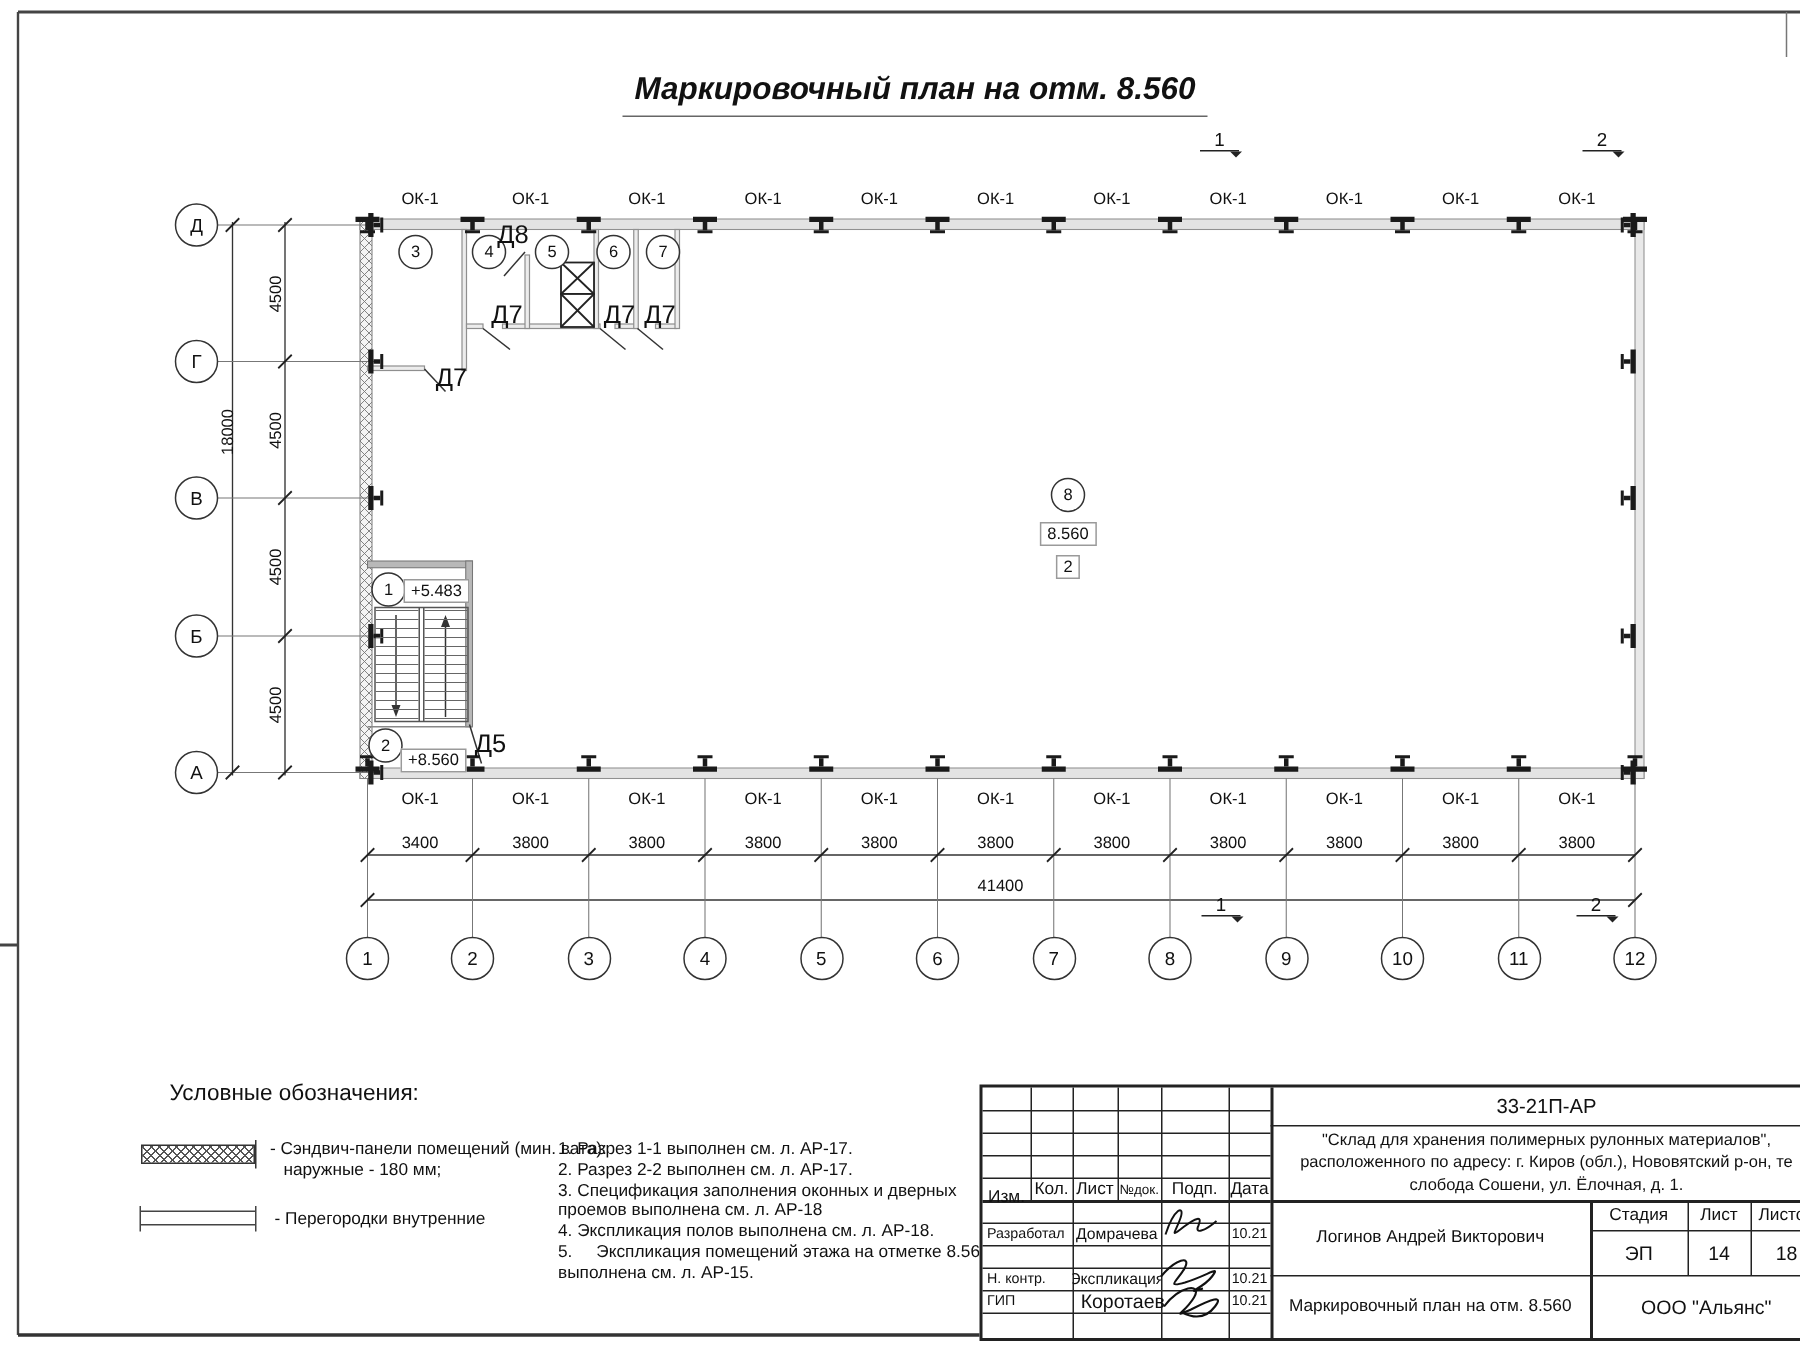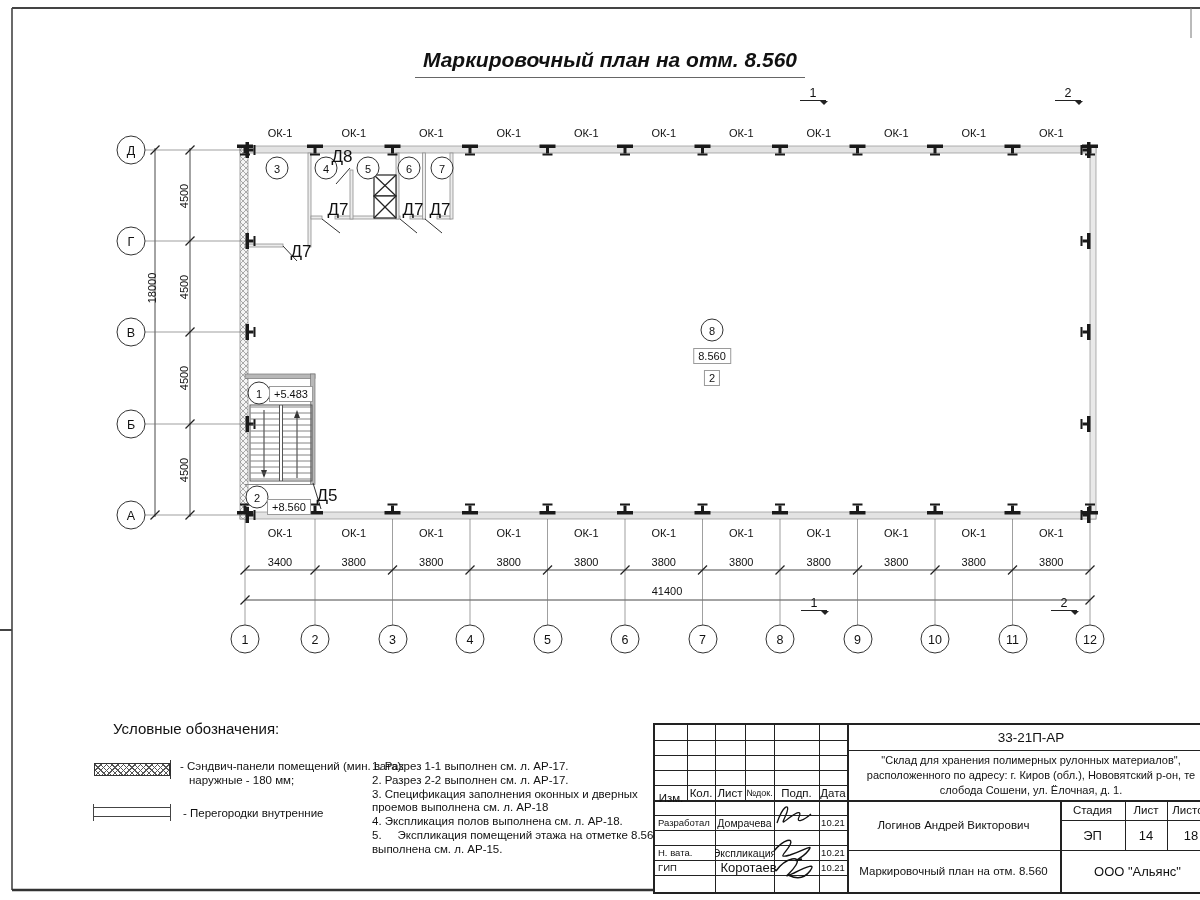--- a/index.html
+++ b/index.html
@@ -435,21 +435,21 @@
   <div class="tbc" style="left:0;top:60px;width:32px;height:26px;font-size:11.5px;">Изм.</div>
   <div class="tbc" style="left:32px;top:60px;width:28px;height:15px;font-size:11.5px;">Кол.</div>
   <div class="tbc" style="left:60px;top:60px;width:30px;height:15px;font-size:11.5px;">Лист</div>
   <div class="tbc" style="left:90px;top:60px;width:29px;height:15px;font-size:9px;">№док.</div>
   <div class="tbc" style="left:119px;top:60px;width:45px;height:15px;font-size:11.5px;">Подп.</div>
   <div class="tbc" style="left:164px;top:60px;width:28px;height:15px;font-size:11.5px;">Дата</div>
 
   <div class="tbc left" style="left:0;top:90px;width:60px;height:15px;font-size:9.5px;">Разработал</div>
   <div class="tbc" style="left:60px;top:90px;width:59px;height:15px;font-size:10.5px;">Домрачева</div>
   <div class="tbc" style="left:164px;top:90px;width:28px;height:15px;font-size:9.5px;">10.21</div>
-  <div class="tbc left" style="left:0;top:120px;width:60px;height:15px;font-size:9.5px;">Н. вата.</div>
+  <div class="tbc left" style="left:0;top:120px;width:60px;height:15px;font-size:9.5px;">Н. контр.</div>
   <div class="tbc" style="left:60px;top:120px;width:59px;height:15px;font-size:10.5px;">Экспликация</div>
   <div class="tbc" style="left:164px;top:120px;width:28px;height:15px;font-size:9.5px;">10.21</div>
   <div class="tbc left" style="left:0;top:135px;width:60px;height:15px;font-size:9.5px;">ГИП</div>
   <div class="tbc" style="left:64px;top:135px;width:59px;height:15px;font-size:13px;">Коротаев</div>
   <div class="tbc" style="left:164px;top:135px;width:28px;height:15px;font-size:9.5px;">10.21</div>
 
   <div class="tbc" style="left:192px;top:0;width:368px;height:25px;font-size:13.5px;">33-21П-АР</div>
   <div class="tbc" style="left:192px;top:27px;width:368px;height:15px;font-size:11px;">"Склад для хранения полимерных рулонных материалов",</div>
   <div class="tbc" style="left:192px;top:42px;width:368px;height:15px;font-size:11px;">расположенного по адресу: г. Киров (обл.), Нововятский р-он, те</div>
   <div class="tbc" style="left:192px;top:57px;width:368px;height:15px;font-size:11px;">слобода Сошени, ул. Ёлочная, д. 1.</div>

